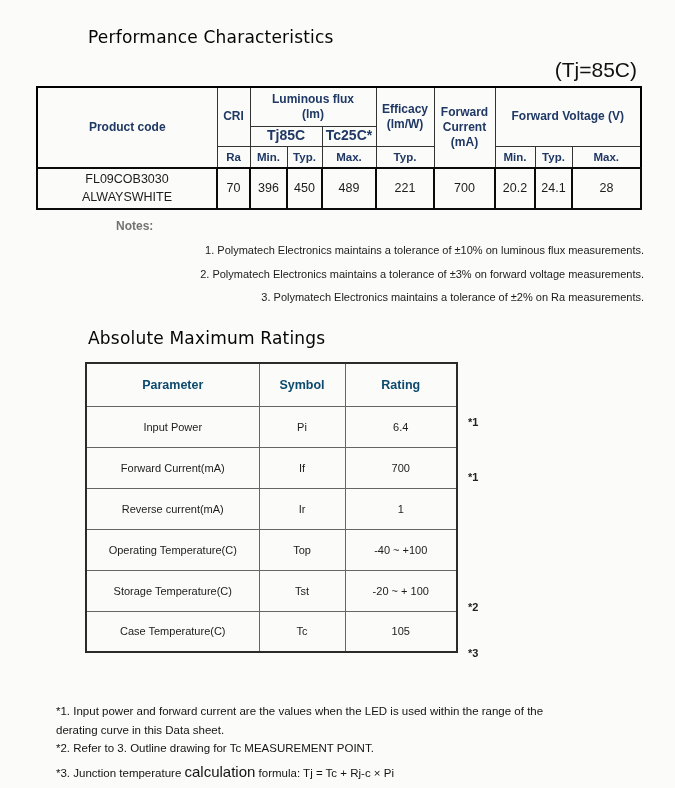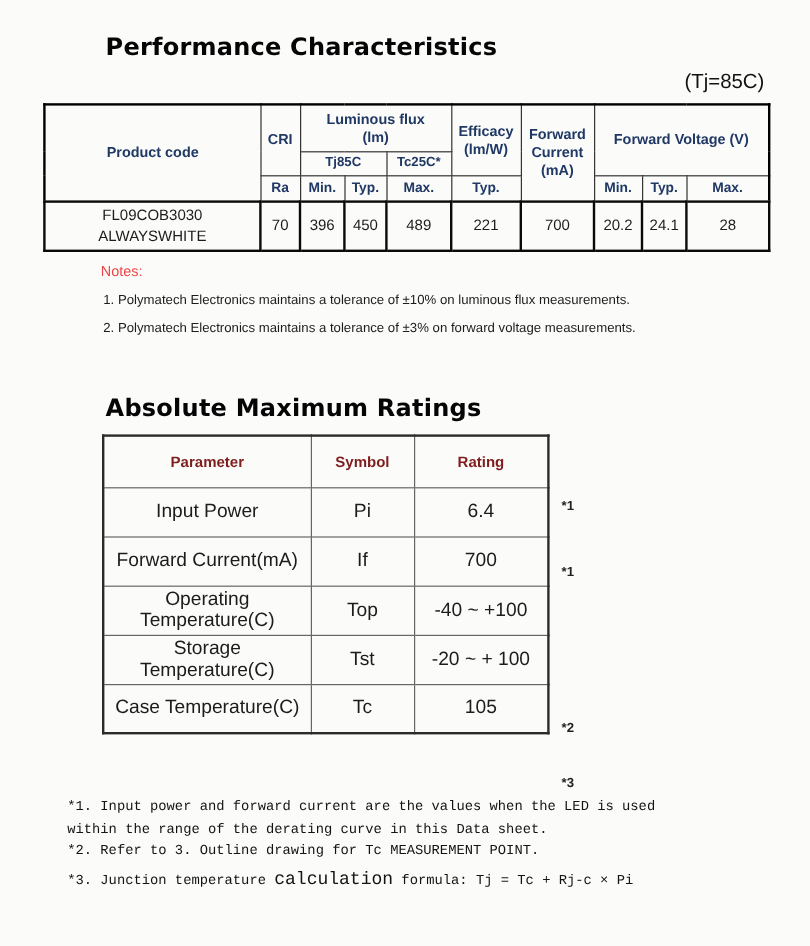--- a/index.html
+++ b/index.html
@@ -9,73 +9,73 @@
     background:#fbfbfa;
     font-family:"Liberation Sans", sans-serif;
     color:#1a1a1a;
     overflow:hidden;
   }
   .abs { position:absolute; }
 
   
   .h-main {
     font-family:"DejaVu Sans", sans-serif;
-    font-weight:700;
-    font-size:20px;
+    font-weight:400;
+    font-size:17px;
     letter-spacing:0.2px;
     color:#050505;
   }
   #heading1 { left:88px; top:27px; }
-  #tj-note  { top:58px; right:38px; font-size:17px; color:#111; }
+  #tj-note  { top:58px; right:38px; font-size:21px; color:#111; }
   #heading2 { left:88px; top:328px; }
 
   
   #perf-table-wrap { left:36px; top:86px; }
   table { border-collapse:collapse; table-layout:fixed; }
   #perf-table { border:2px solid #000; }
   #perf-table td, #perf-table th {
     border:1px solid #333;
     text-align:center; vertical-align:middle;
     white-space:pre-line;
     overflow:hidden;
   }
   #perf-table th { color:#1f3864; font-weight:700; font-size:12px; line-height:1.25; }
   #perf-table .sub th { font-size:11.5px; }
   #perf-table .hr1 { height:39px; }
   #perf-table .hr2 { height:20px; }
-  #perf-table .hr2 th { font-size:11px; }
+  #perf-table .hr2 th { font-size:14px; }
   #perf-table .sub { height:22px; }
   #perf-table .data-row td {
     border:2px solid #0a0a0a;
     font-size:12.5px; color:#1c1c1c; line-height:1.4;
     height:41px;
   }
 
   
   #notes { left:84px; top:219px; width:560px; }
-  #notes .notes-label { font-weight:400; font-size:12px; color:#ef4444; margin-bottom:11px; }
-  #notes .note-line { font-size:11px; color:#1c1c1c; margin-left:2px; margin-bottom:11.5px; }
+  #notes .notes-label { font-weight:700; font-size:12px; color:#737373; margin-bottom:11px;margin-left:32px; }
+  #notes .note-line { font-size:11px; color:#1c1c1c; margin-left:2px; margin-bottom:11.5px;text-align:right; }
 
   
   #ratings-wrap { left:85px; top:362px; }
   #ratings-table { border:2px solid #2b2b2b; }
   #ratings-table td, #ratings-table th {
     border:1px solid #666;
     text-align:center; vertical-align:middle;
-    font-size:16px;
-  }
-  #ratings-table th { color:#7f1d1d; font-weight:700; height:43px; font-size:12.5px; }
+    font-size:11px;
+  }
+  #ratings-table th { color:#0c4a6e; font-weight:700; height:43px; font-size:12.5px; }
   #ratings-table td { height:41px; color:#1c1c1c; }
   .side-marker {
     position:absolute; left:383px;
     font-size:11px; font-weight:600; color:#222;
   }
 
   
-  #footnotes { left:56px; top:664px; width:530px; font-size:11.5px; line-height:18.5px; color:#141414;font-family:Liberation Mono, monospace; }
+  #footnotes { left:56px; top:702px; width:530px; font-size:11.5px; line-height:18.5px; color:#141414; }
   #footnotes .fn-line { margin:0; }
   #footnotes .fn-3 { margin-top:5px; }
   .fn-big { font-size:15px; }
 </style>
 </head>
 <body>
 
 <div id="heading1" class="abs h-main">Performance Characteristics</div>
 
 <div id="tj-note" class="abs">(Tj=85C)</div>
@@ -135,20 +135,21 @@
       <td>28</td>
     </tr>
   </tbody>
     </table>
 </div>
 
 <div id="notes" class="abs">
   <div class="notes-label">Notes:</div>
   <div class="note-line">1. Polymatech Electronics maintains a tolerance of ±10% on luminous flux measurements.</div>
   <div class="note-line">2. Polymatech Electronics maintains a tolerance of ±3% on forward voltage measurements.</div>
+  <div class="note-line">3. Polymatech Electronics maintains a tolerance of ±2% on Ra measurements.</div>
 </div>
 
 <div id="heading2" class="abs h-main">Absolute Maximum Ratings</div>
 
 <div id="ratings-wrap" class="abs">
   <table id="ratings-table">
     <colgroup>
         <col style="width:173px">
         <col style="width:86px">
         <col style="width:112px">
@@ -163,20 +164,25 @@
       <td>Input Power</td>
       <td>Pi</td>
       <td>6.4</td>
     </tr>
     <tr>
       <td>Forward Current(mA)</td>
       <td>If</td>
       <td>700</td>
     </tr>
     <tr>
+      <td>Reverse current(mA)</td>
+      <td>Ir</td>
+      <td>1</td>
+    </tr>
+    <tr>
       <td>Operating Temperature(C)</td>
       <td>Top</td>
       <td>-40 ~ +100</td>
     </tr>
     <tr>
       <td>Storage Temperature(C)</td>
       <td>Tst</td>
       <td>-20 ~ + 100</td>
     </tr>
     <tr>

